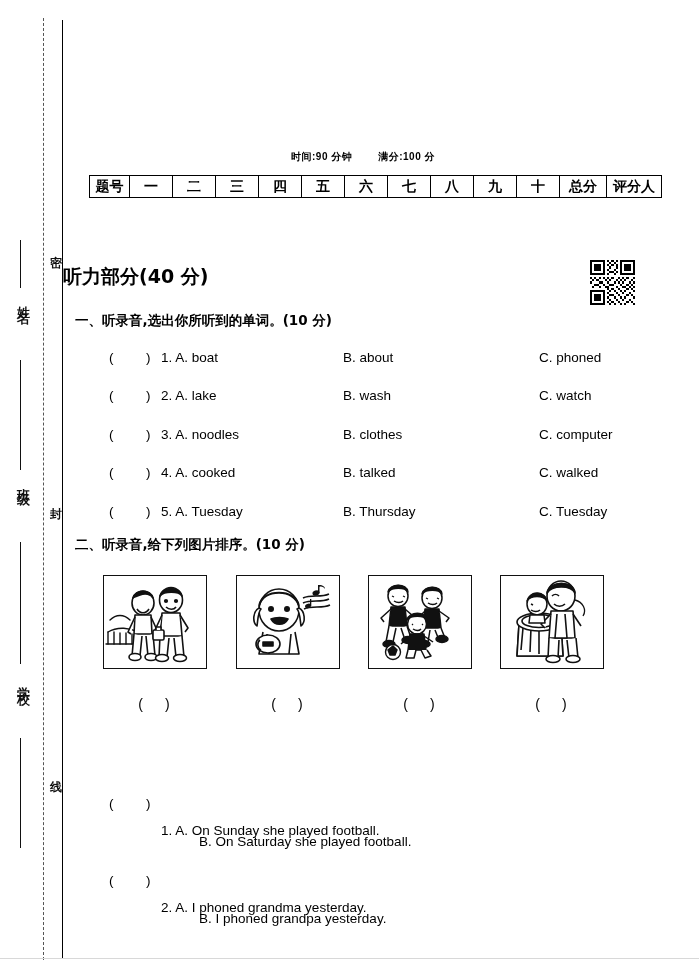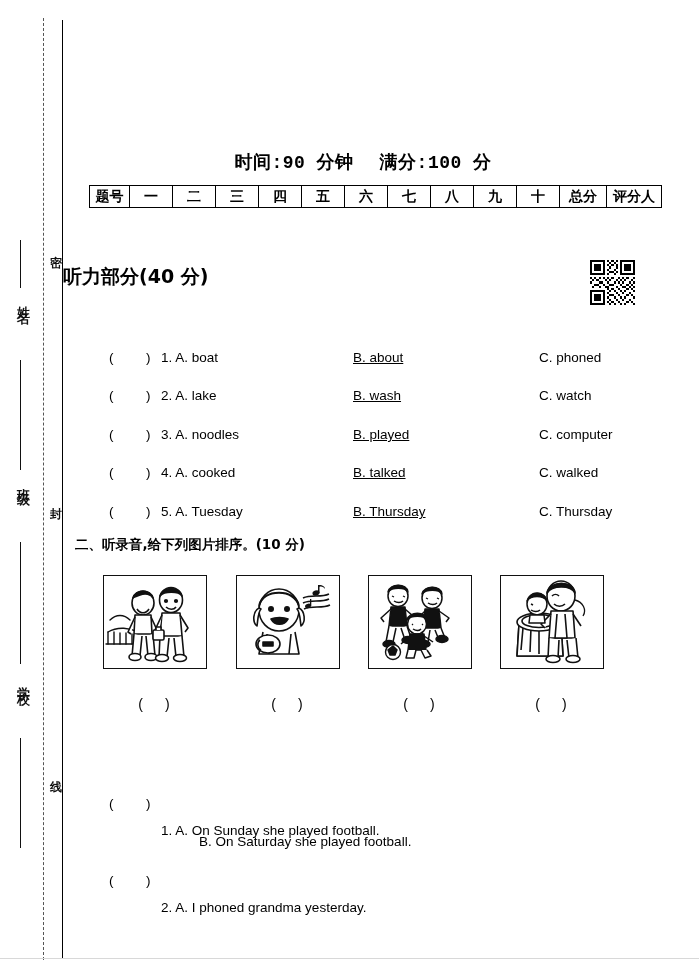--- a/index.html
+++ b/index.html
@@ -91,32 +91,32 @@
     height: 938px;
   }
 
   
   .exam-meta {
     position: absolute;
     left: 0;
     top: 130px;
     width: 600px;
     text-align: center;
-    font-family: Liberation Mono, monospace;
+    font-family: Liberation Sans, sans-serif;
     font-weight: bold;
-    font-size: 18px;
+    font-size: 10px;
     letter-spacing: 0.5px;
   }
   .exam-meta .gap { display: inline-block; width: 26px; }
 
   
   .score-table {
     position: absolute;
     left: 26px;
-    top: 165px;
+    top: 155px;
     border-collapse: collapse;
     font-family: "DejaVu Sans", serif;
     font-weight: bold;
   }
   .score-table td {
     border: 1px solid #000;
     height: 21px;
     text-align: center;
     vertical-align: middle;
     font-size: 14px;
@@ -174,21 +174,21 @@
   }
   .qrow .paren {
     position: absolute;
     left: 46px;
     width: 52px;
     letter-spacing: 0;
   }
   .qrow .paren .lp { position: absolute; left: 0; }
   .qrow .paren .rp { position: absolute; left: 37px; }
   .qrow .optA { position: absolute; left: 98px; }
-  .qrow .optB { position: absolute; left: 290px; text-decoration: underline; }
+  .qrow .optB { position: absolute; left: 280px; }
   .qrow .optC { position: absolute; left: 476px; text-align: center; }
 
   .q1 { top: 330px; }
   .q2 { top: 368px; }
   .q3 { top: 407px; }
   .q4 { top: 445px; }
   .q5 { top: 484px; }
 
   
   .pic-row {
@@ -423,20 +423,21 @@
             <rect x="19" y="19" width="1" height="1"></rect>
           <rect x="9" y="20" width="1" height="1"></rect>
             <rect x="11" y="20" width="1" height="1"></rect>
             <rect x="14" y="20" width="1" height="1"></rect>
           <rect x="16" y="20" width="1" height="1"></rect>
             <rect x="20" y="20" width="1" height="1"></rect>
         </g>
       </svg>
     </div>
 
+    <div class="sec-head sec1">一、听录音,选出你所听到的单词。(10 分)</div>
 
     <div class="qrow q1">
       <span class="paren">
         <span class="lp">(</span>
           <span class="rp">)</span>
       </span>
       <span class="optA"><span>1.</span> <span>A. boat</span></span>
       <span class="optB">B. about</span>
       <span class="optC">C. phoned</span>
     </div>
@@ -450,42 +451,42 @@
       <span class="optB">B. wash</span>
       <span class="optC">C. watch</span>
     </div>
 
     <div class="qrow q3">
       <span class="paren">
         <span class="lp">(</span>
           <span class="rp">)</span>
       </span>
       <span class="optA"><span>3.</span> <span>A. noodles</span></span>
-      <span class="optB">B. played</span>
+      <span class="optB">B. clothes</span>
       <span class="optC">C. computer</span>
     </div>
 
     <div class="qrow q4">
       <span class="paren">
         <span class="lp">(</span>
           <span class="rp">)</span>
       </span>
       <span class="optA"><span>4.</span> <span>A. cooked</span></span>
       <span class="optB">B. talked</span>
       <span class="optC">C. walked</span>
     </div>
 
     <div class="qrow q5">
       <span class="paren">
         <span class="lp">(</span>
           <span class="rp">)</span>
       </span>
       <span class="optA"><span>5.</span> <span>A. Tuesday</span></span>
       <span class="optB">B. Thursday</span>
-      <span class="optC">C. Thursday</span>
+      <span class="optC">C. Tuesday</span>
     </div>
 
     <div class="sec-head sec2">二、听录音,给下列图片排序。(10 分)</div>
 
     <div class="pic-row">
 
       <div class="pic-box pb1">
         <svg width="99" height="89" viewBox="0 0 99 89">
           <rect width="99" height="89" fill="#fff"></rect>
           <g stroke="#111" stroke-width="1.4" fill="none" stroke-linecap="round">
@@ -671,15 +672,18 @@
     </div>
 
     <div class="srow s2a">
       <span class="paren">
         <span class="lp">(</span>
           <span class="rp">)</span>
       </span>
       <span class="stext"><span>2.</span> <span>A. I phoned grandma yesterday.</span></span>
     </div>
 
+    <div class="srow s2b">
+      <span class="stextB">B. I phoned grandpa yesterday.</span>
+    </div>
 
   </div>
 </div>
 
 </body></html>

